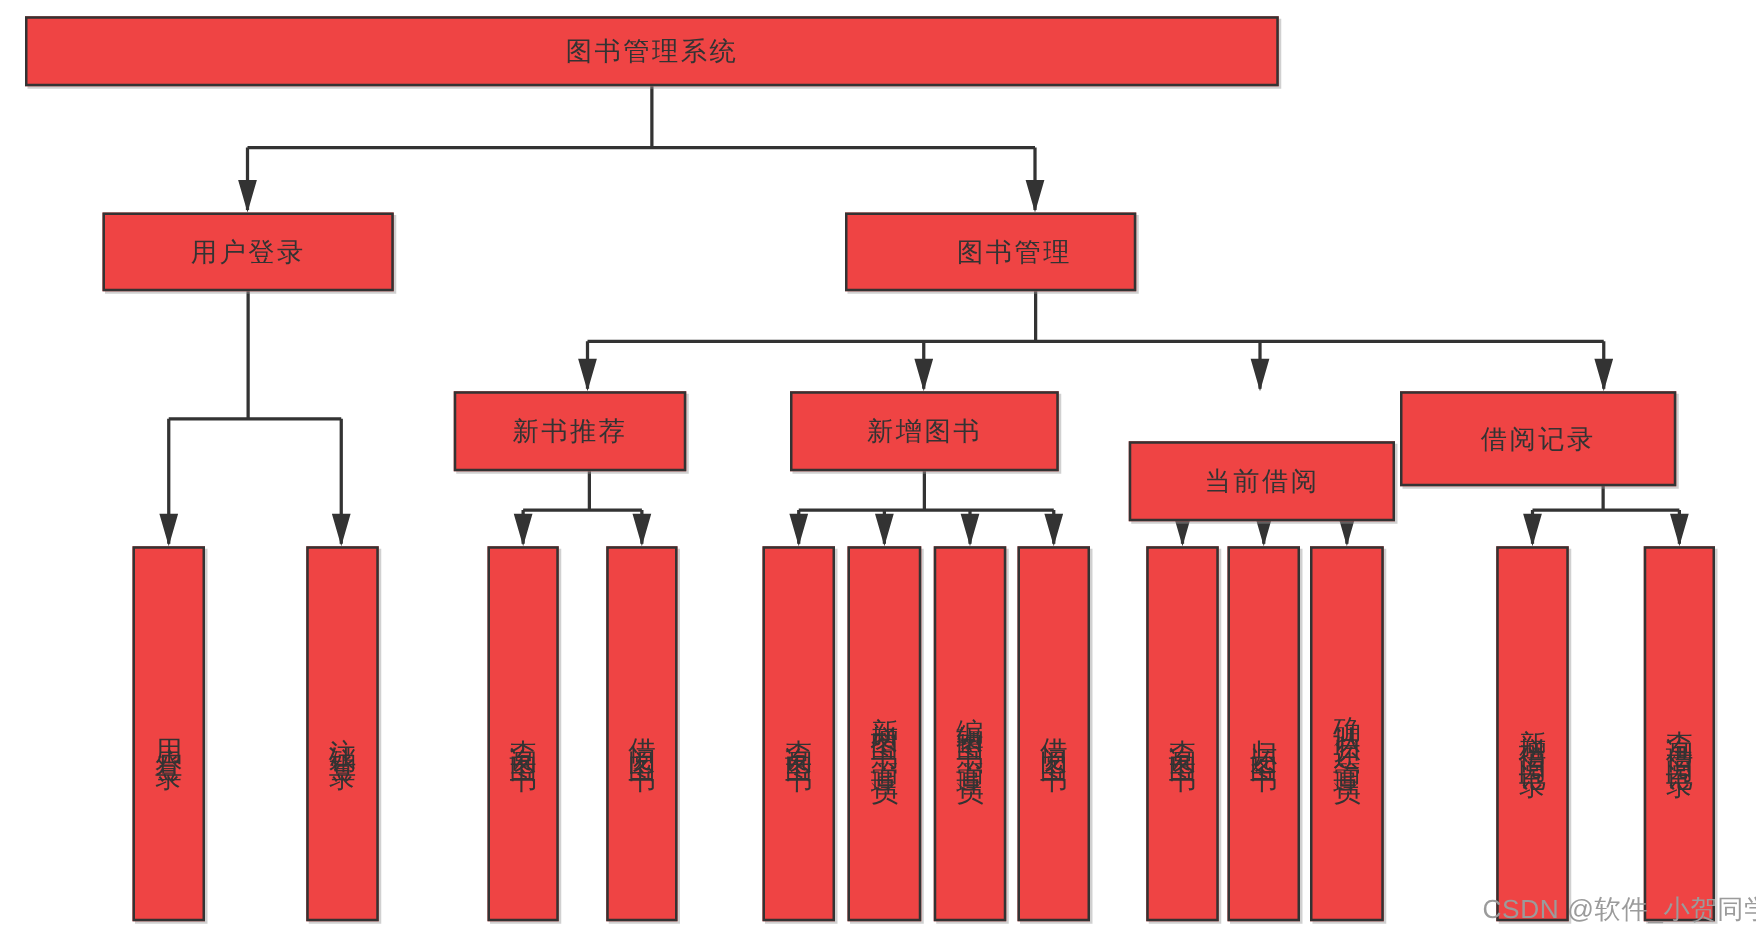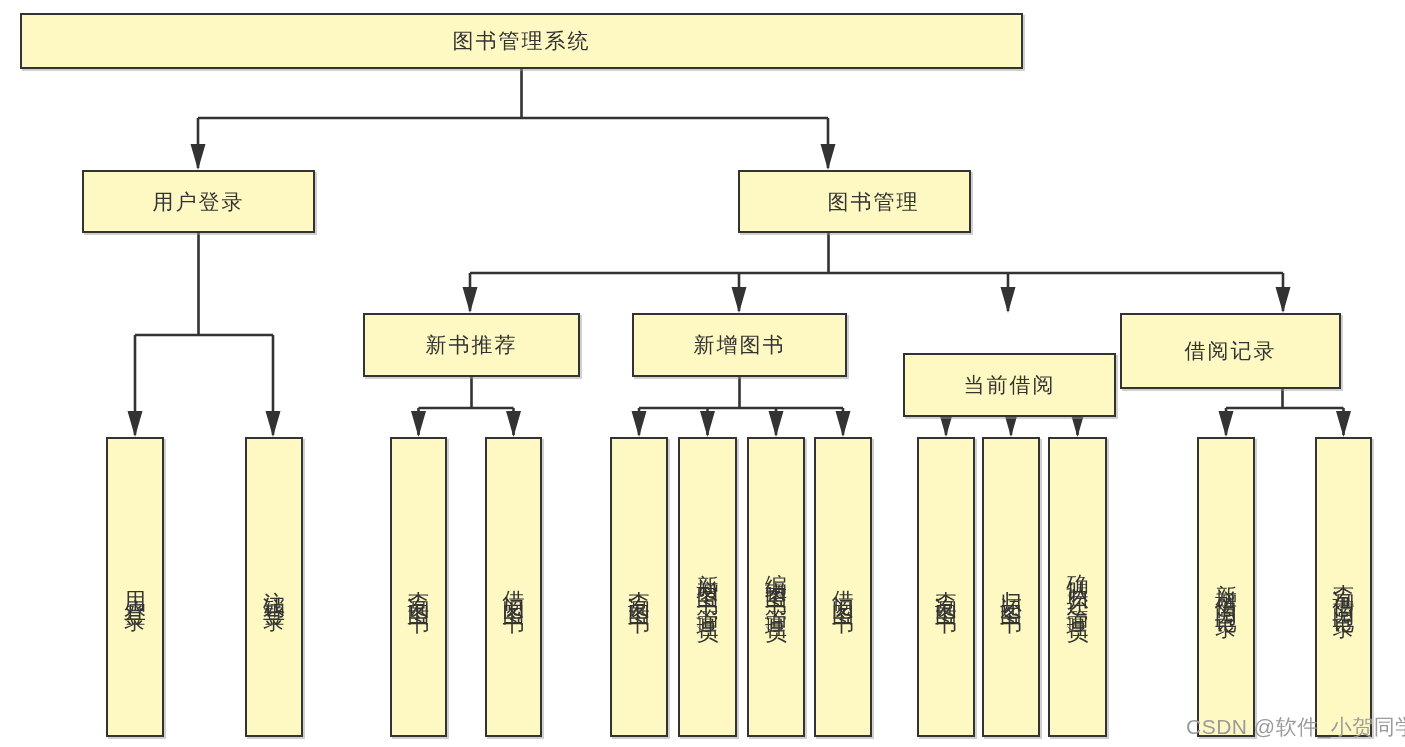--- a/index.html
+++ b/index.html
@@ -13,21 +13,21 @@
     overflow: hidden;
   }
   .wires {
     position: absolute;
     left: 0; top: 0;
     width: 1405px; height: 747px;
   }
   .box {
     position: absolute;
     box-sizing: border-box;
-    background: #fef9c3;
+    background: #ef4444;
     border: 2.5px solid #333333;
     display: flex;
     align-items: center;
     justify-content: center;
     box-shadow: 2px 2px 0 rgba(150,150,150,0.45);
   }
   .h .lbl {
     font-size: 21px;
     letter-spacing: 2px;
     white-space: nowrap;
@@ -85,25 +85,25 @@
          M1336 411 L1351 411 L1343.5 437 Z" fill="#333333" stroke="none"></path>
   </svg>
 
   <div class="box h" style="left:20px; top:13px; width:1003px; height:56px;">
     <span class="lbl">图书管理系统</span>
   </div>
 
   <div class="box h" style="left:82px; top:170px; width:233px; height:63px;">
     <span class="lbl">用户登录</span>
   </div>
-  <div class="box h" style="left:738px; top:170px; width:233px; height:63px;padding-left:38px;">
+  <div class="box h" style="left:676px; top:170px; width:233px; height:63px;padding-left:38px;">
     <span class="lbl">图书管理</span>
   </div>
 
-  <div class="box h" style="left:363px; top:313px; width:217px; height:64px;">
+  <div class="box h" style="left:363px; top:313px; width:186px; height:64px;">
     <span class="lbl">新书推荐</span>
   </div>
   <div class="box h" style="left:632px; top:313px; width:215px; height:64px;">
     <span class="lbl">新增图书</span>
   </div>
   <div class="box h" style="left:903px; top:313px; width:213px; height:64px;margin-top:40px;">
     <span class="lbl">当前借阅</span>
   </div>
   <div class="box h" style="left:1120px; top:313px; width:221px; height:76px;text-align:center;">
     <span class="lbl">借阅记录</span>

